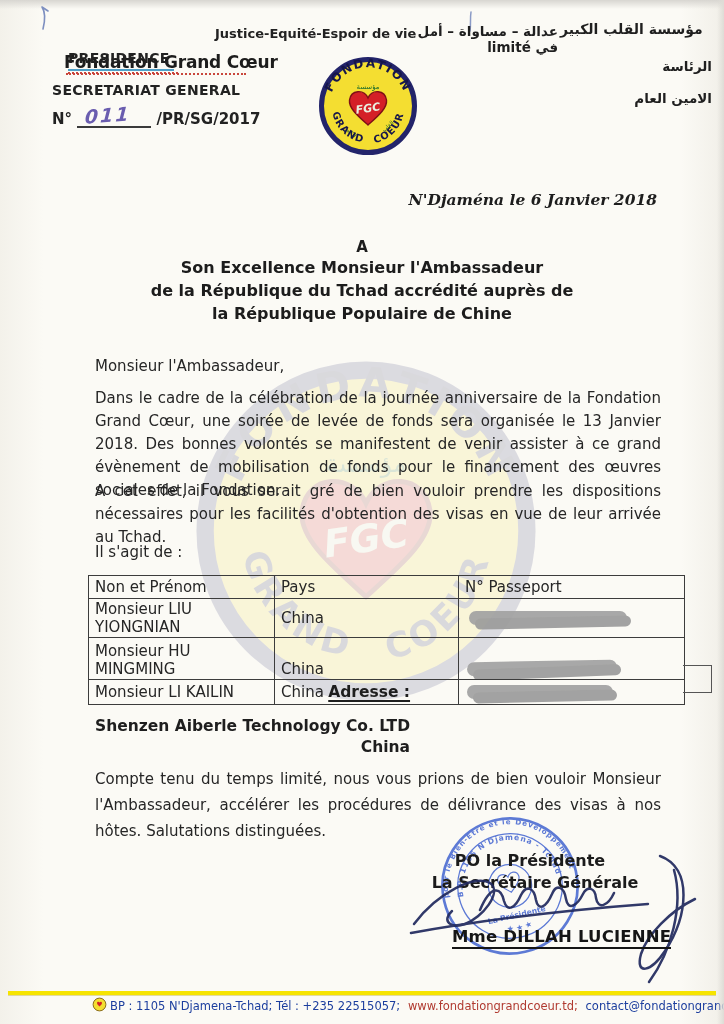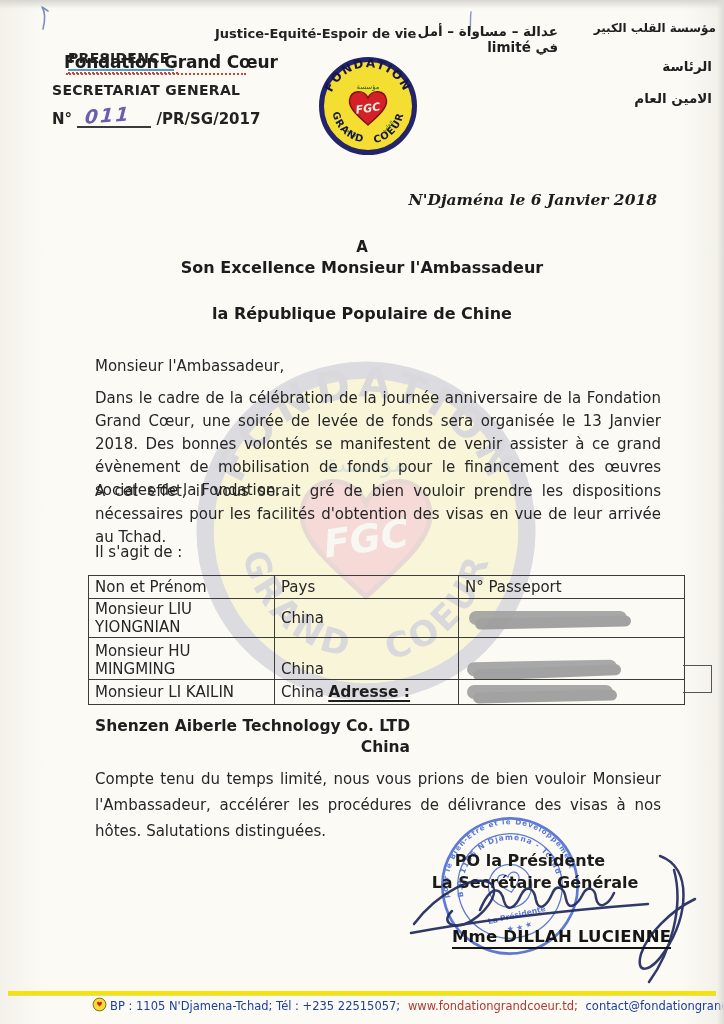--- a/index.html
+++ b/index.html
@@ -77,21 +77,21 @@
   </svg>
 
   <div class="abs" style="left:64px; top:20px;margin-top:32px;">
     <span class="hdr-title">Fondation Grand Cœur</span>
     <div class="uline-red" style="width:180px; margin-left:2px;"></div>
   </div>
 
   <div class="abs hdr-sub" style="left:215px; top:26px;">Justice-Equité-Espoir de vie</div>
 
   <div class="abs ar" style="left:398px; top:23px; width:160px; text-align:right;" dir="rtl">عدالة – مساواة – أمل في limité</div>
-  <div class="abs ar" style="left:560px; top:21px; width:156px; text-align:right; font-size:12px;" dir="rtl">مؤسسة القلب الكبير</div>
+  <div class="abs ar" style="left:560px; top:21px; width:156px; text-align:left; font-size:14px;" dir="rtl">مؤسسة القلب الكبير</div>
 
   <div class="abs" style="left:68px; top:48px;">
     <span class="hdr-sub" style="font-size:14px; letter-spacing:.3px;">PRESIDENCE</span>
     <div class="uline-blue" style="width:106px;"></div>
     <div class="uline-red" style="width:110px; margin-top:1px;"></div>
   </div>
   <div class="abs ar" style="left:600px; top:58px; width:112px; text-align:right;" dir="rtl">الرئاسة</div>
 
   <div class="abs hdr-sub" style="left:52px; top:82px; font-size:14px; letter-spacing:.3px;">SECRETARIAT GENERAL</div>
   <div class="abs ar" style="left:590px; top:90px; width:122px; text-align:right;" dir="rtl">الامين العام</div>
@@ -126,20 +126,21 @@
       <text font-size="10" font-weight="bold" fill="#16164a" letter-spacing="1">
         <textPath href="#hArcBR" startOffset="50%" text-anchor="middle">COEUR</textPath>
       </text>
     </svg>
   </div>
 
   <div class="abs dateline" style="left:355px; top:190px; width:302px; text-align:right;">N'Djaména le 6 Janvier 2018</div>
 
   <div class="abs rec" style="top:238px; font-size:15px;">A</div>
   <div class="abs rec" style="top:258px; font-size:16px;">Son Excellence Monsieur l'Ambassadeur</div>
+  <div class="abs rec" style="top:281px; font-size:16px;">de la République du Tchad accrédité auprès de</div>
   <div class="abs rec" style="top:304px; font-size:16px;">la République Populaire de Chine</div>
 
   <div class="abs body-t" style="left:95px; top:355px; text-align:left;">Monsieur l'Ambassadeur,</div>
   <div class="abs body-t" style="left:95px; top:387px;">Dans le cadre de la célébration de la journée anniversaire de la Fondation Grand Cœur, une soirée de levée de fonds sera organisée le 13 Janvier 2018. Des bonnes volontés se manifestent de venir assister à ce grand évènement de mobilisation de fonds pour le financement des œuvres sociales de la Fondation.</div>
   <div class="abs body-t" style="left:95px; top:480px;">A cet effet, il vous serait gré de bien vouloir prendre les dispositions nécessaires pour les facilités d'obtention des visas en vue de leur arrivée au Tchad.</div>
   <div class="abs body-t" style="left:95px; top:541px; text-align:left;">Il s'agit de :</div>
 
   <div class="abs" style="left:88px; top:575px;">
     <table class="people" style="width:596px;">
       <colgroup>

